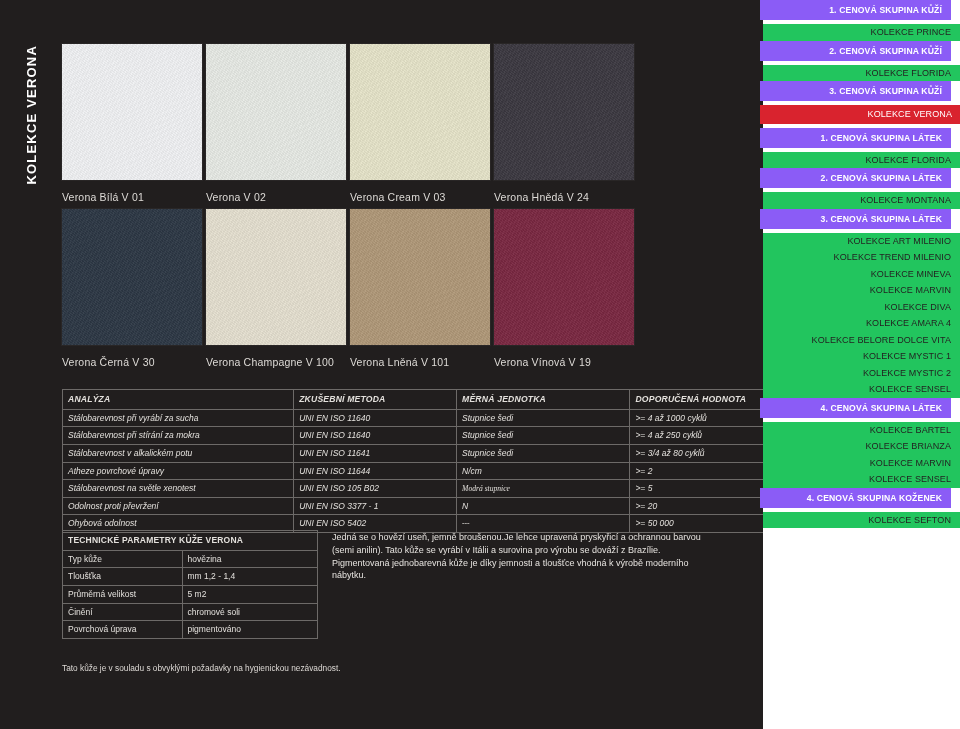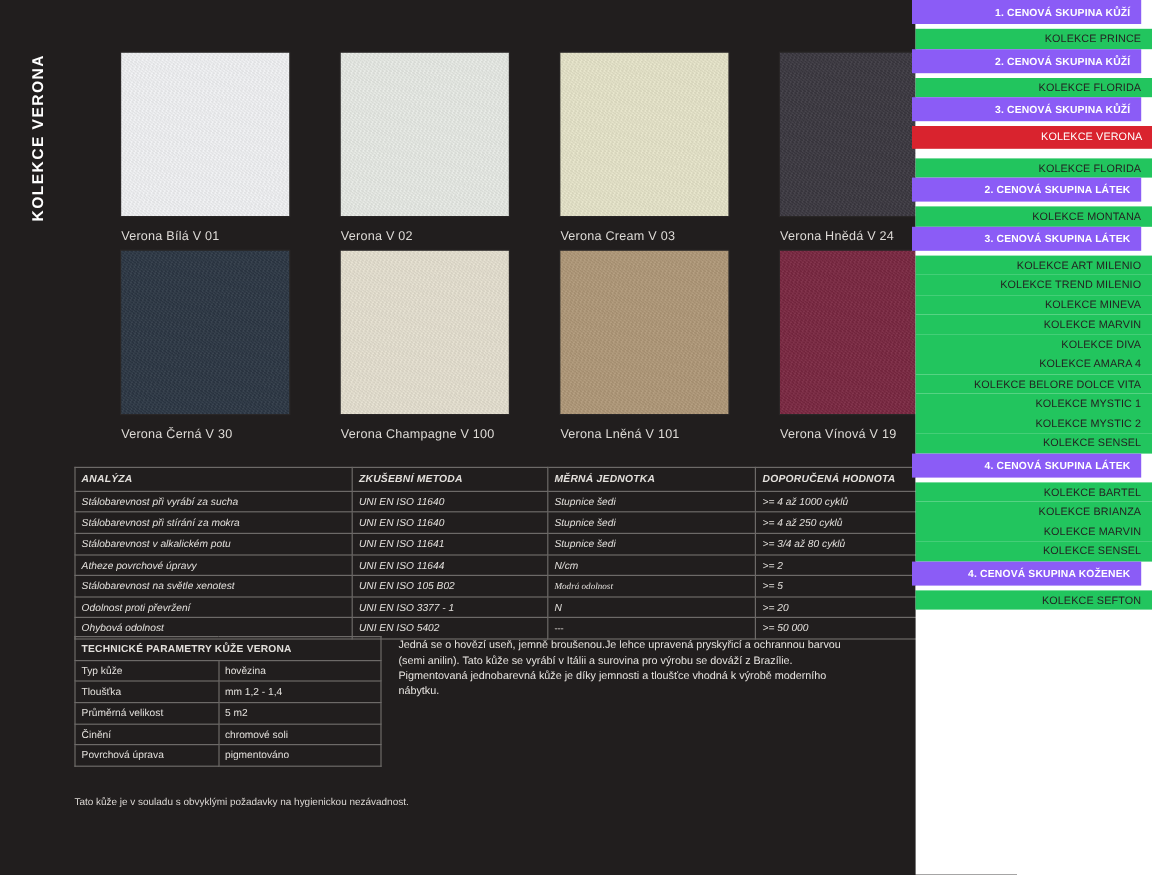--- a/index.html
+++ b/index.html
@@ -22,21 +22,21 @@
     display:flex;align-items:center;justify-content:center;
   }
   .vtitle span{
     writing-mode:vertical-rl;transform:rotate(180deg);
     font-size:13px;font-weight:bold;letter-spacing:1.2px;color:#ffffff;
     white-space:nowrap;
   }
 
   
   .swatch-row{position:absolute;left:62px;display:flex;gap:0;}
-  .swatch-cell{width:144px;margin-left:39px;}
+  .swatch-cell{width:144px;}
   .swatch{
     width:140px;height:136px;display:block;
     background-repeat:repeat;
     box-shadow:0 0 0 1px rgba(255,255,255,0.04);
   }
   .swatch-label{
     margin-top:11px;font-size:10.5px;color:#dedbd7;letter-spacing:.2px;
     white-space:nowrap;
   }
   #row1{top:44px;}
@@ -199,21 +199,21 @@
           </tr>
           <tr>
             <td>Atheze povrchové úpravy</td>
             <td>UNI EN ISO 11644</td>
             <td>N/cm</td>
             <td>&gt;= 2</td>
           </tr>
           <tr>
             <td>Stálobarevnost na světle xenotest</td>
             <td>UNI EN ISO 105 B02</td>
-            <td class="smalltxt">Modrá odolnost</td>
+            <td class="smalltxt">Modrá stupnice</td>
             <td>&gt;= 5</td>
           </tr>
           <tr>
             <td>Odolnost proti převržení</td>
             <td>UNI EN ISO 3377 - 1</td>
             <td>N</td>
             <td>&gt;= 20</td>
           </tr>
           <tr>
             <td>Ohybová odolnost</td>
@@ -267,20 +267,21 @@
       <div class="sb-item sb-group">1. CENOVÁ SKUPINA KŮŽÍ</div>
       <div class="sb-gap"></div>
       <div class="sb-item sb-entry">KOLEKCE PRINCE</div>
       <div class="sb-item sb-group">2. CENOVÁ SKUPINA KŮŽÍ</div>
       <div class="sb-gap"></div>
       <div class="sb-item sb-entry">KOLEKCE FLORIDA</div>
       <div class="sb-item sb-group">3. CENOVÁ SKUPINA KŮŽÍ</div>
       <div class="sb-gap"></div>
       <div class="sb-item sb-active">KOLEKCE VERONA</div>
       <div class="sb-gap"></div>
+      <div class="sb-item sb-group">1. CENOVÁ SKUPINA LÁTEK</div>
       <div class="sb-gap"></div>
       <div class="sb-item sb-entry">KOLEKCE FLORIDA</div>
       <div class="sb-item sb-group">2. CENOVÁ SKUPINA LÁTEK</div>
       <div class="sb-gap"></div>
       <div class="sb-item sb-entry">KOLEKCE MONTANA</div>
       <div class="sb-item sb-group">3. CENOVÁ SKUPINA LÁTEK</div>
       <div class="sb-gap"></div>
       <div class="sb-item sb-entry">KOLEKCE ART MILENIO</div>
       <div class="sb-item sb-entry">KOLEKCE  TREND MILENIO</div>
       <div class="sb-item sb-entry">KOLEKCE MINEVA</div>

